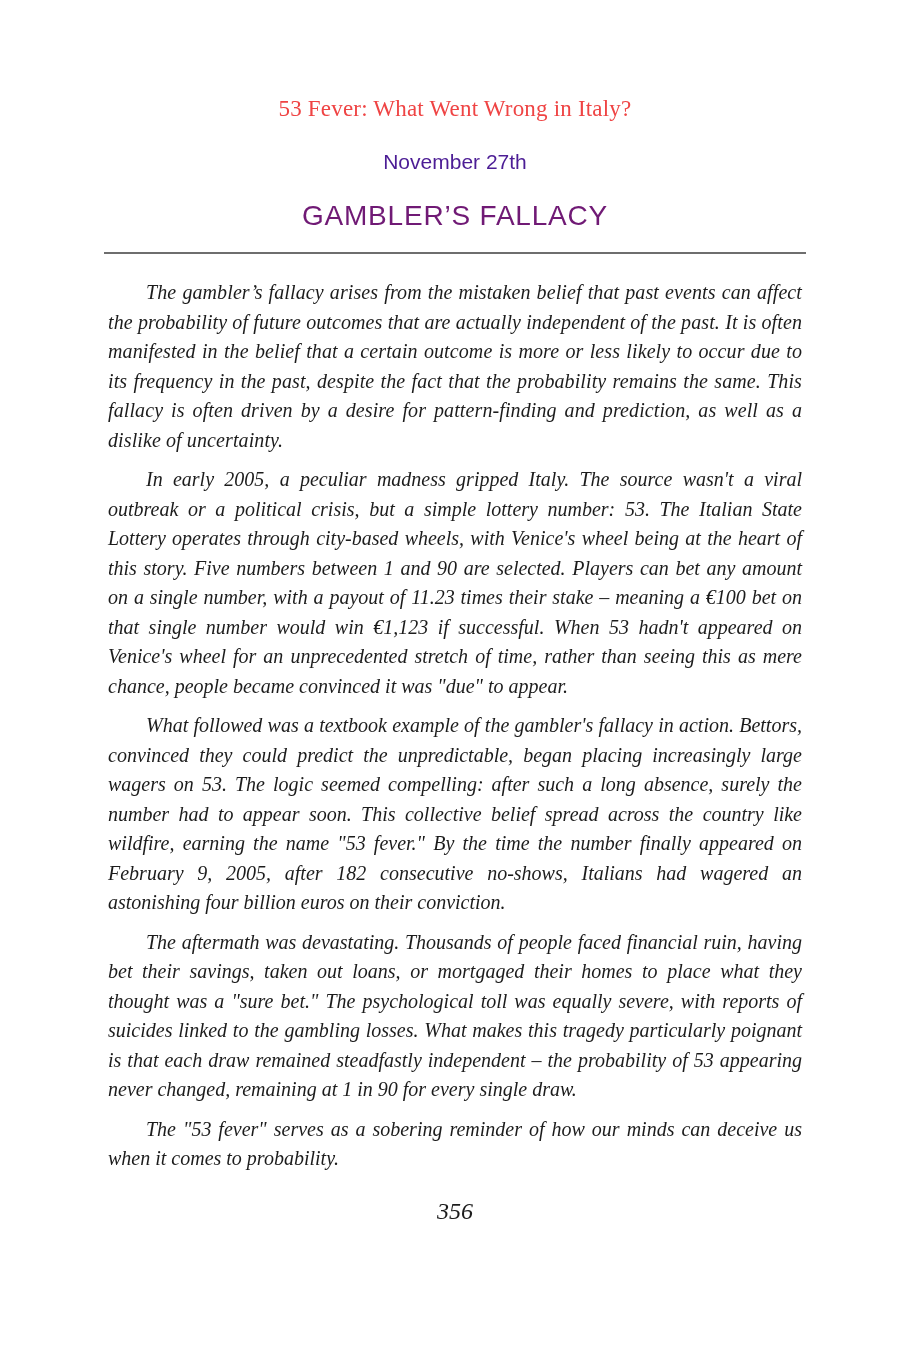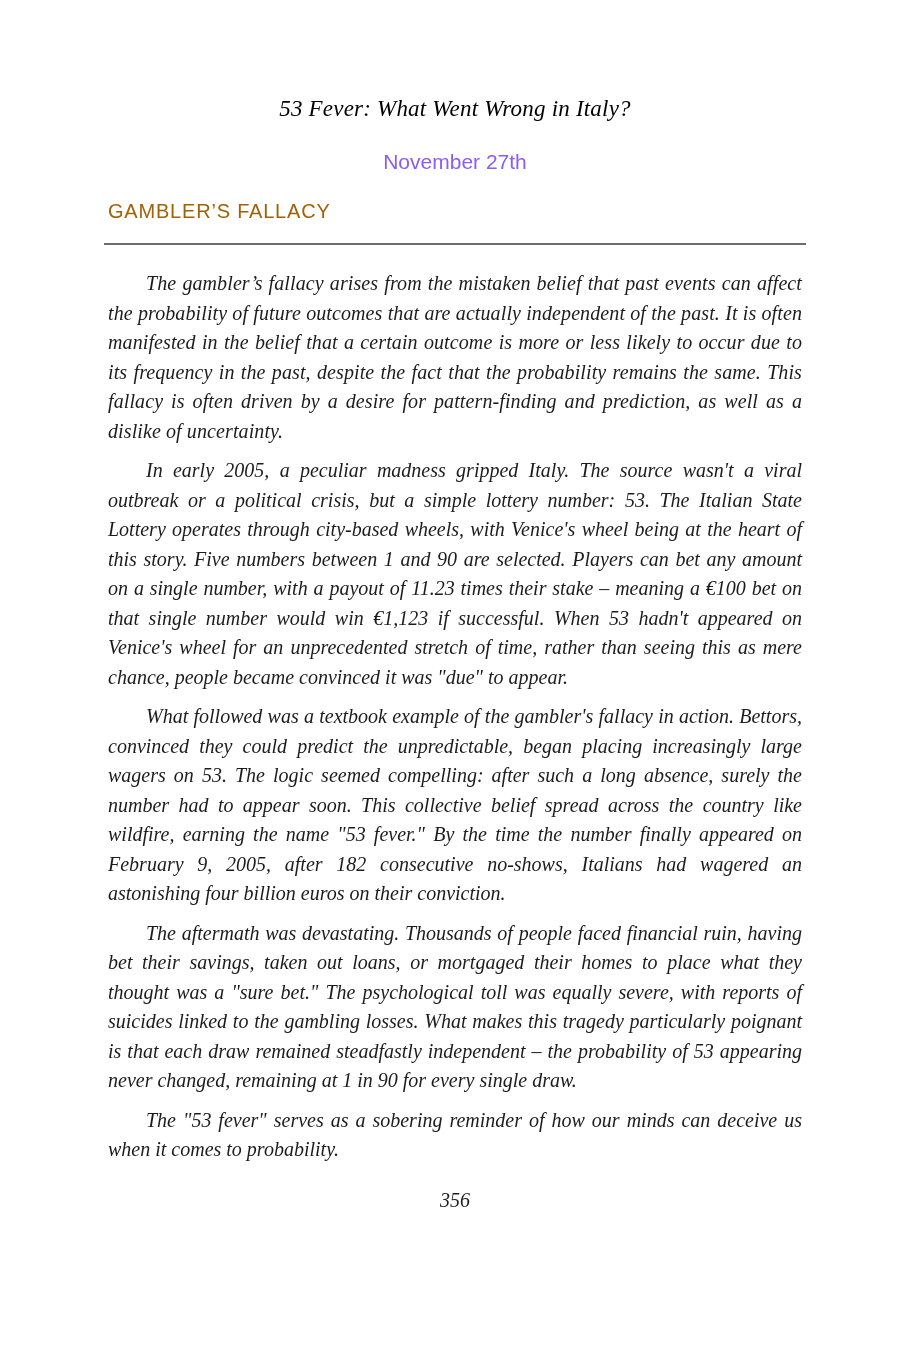--- a/index.html
+++ b/index.html
@@ -16,38 +16,38 @@
   }
   .page {
     width: 694px;
     margin: 0 auto;
     padding-top: 96px;
     box-sizing: border-box;
   }
   .chapter-title {
     text-align: center;
     font-family: "Liberation Serif", "DejaVu Serif", serif;
-    font-style: italic;
     font-size: 23px;
     letter-spacing: 0.2px;
-    color: #000000;
+    color: #ef4444;
     margin: 0 0 28px 0;
   }
   .entry-date {
     text-align: center;
     font-family: "Liberation Sans", "DejaVu Sans", sans-serif;
     font-size: 21px;
-    color: #8b5cf6;
+    color: #4c1d95;
     margin: 0 0 26px 0;
   }
   .section-heading {
+    text-align: center;
     font-family: "Liberation Sans", "DejaVu Sans", sans-serif;
-    font-size: 20px;
+    font-size: 28px;
     letter-spacing: 0.8px;
-    color: #a16207;
+    color: #701a75;
     margin: 0 0 20px 0;
   }
   .divider {
     border: none;
     border-top: 2px solid #6e6e6e;
     width: 702px;
     margin: 0 -4px 24px -4px;
   }
   .body-text p {
     font-size: 20px;
@@ -59,21 +59,21 @@
     font-style: italic;
   }
   .body-text p.intro {
     font-style: italic;
     letter-spacing: 0.1px;
     margin-top: 8px;
   }
   .page-number {
     text-align: center;
     font-style: italic;
-    font-size: 20px;
+    font-size: 24px;
     color: #1c1c1c;
     margin-top: 24px;
   }
 </style>
 </head>
 <body>
 
 <div class="page">
   <div class="chapter-title">53 Fever: What Went Wrong in Italy?</div>
   <div class="entry-date">November 27th</div>

